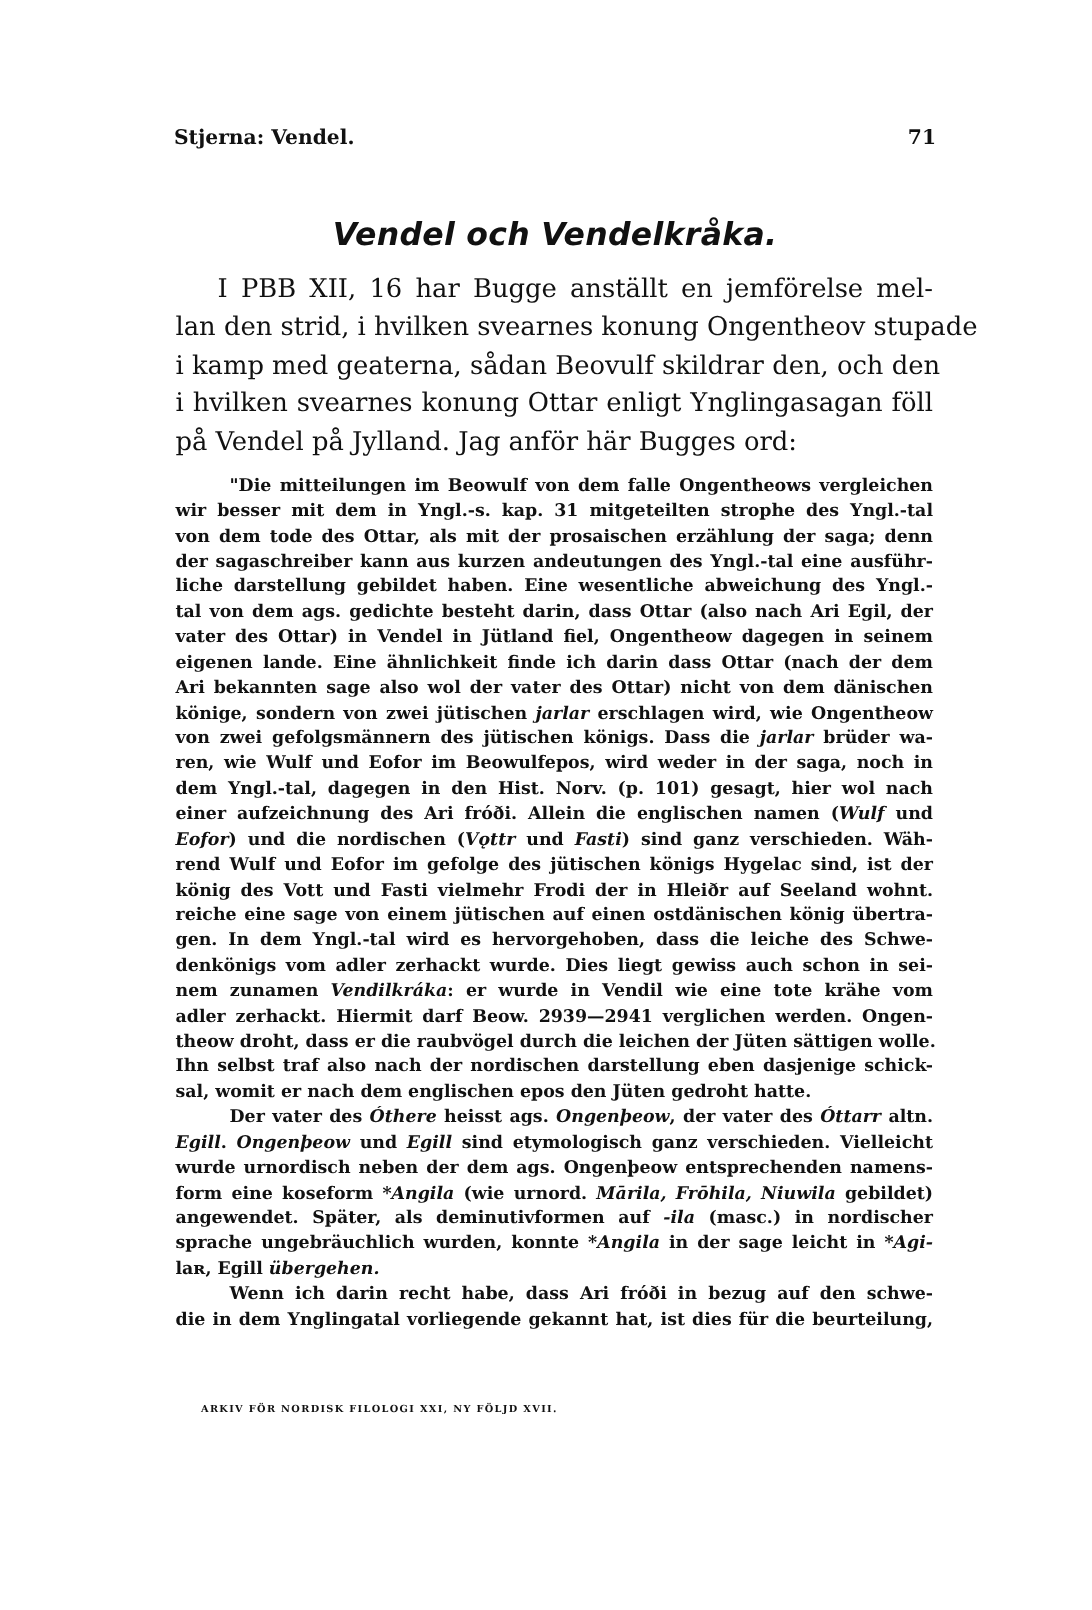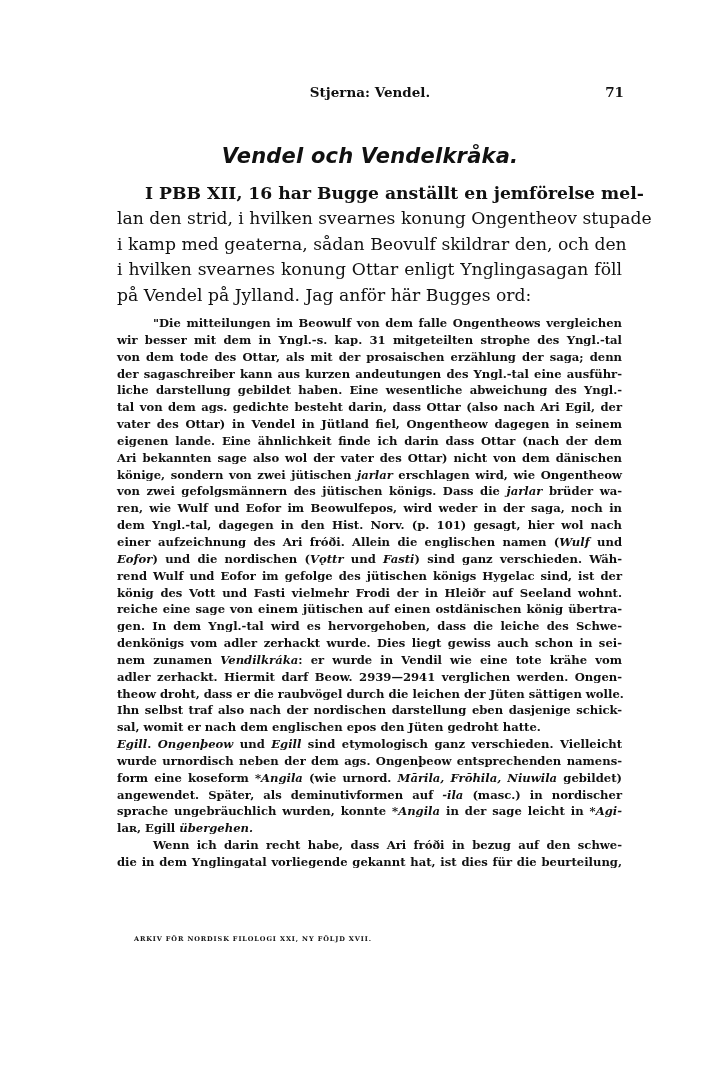--- a/index.html
+++ b/index.html
@@ -2,31 +2,31 @@
 <html><head>
 <meta charset="utf-8">
 <style>
   html, body { margin: 0; padding: 0; background: #ffffff; }
   body { width: 728px; height: 1073px; position: relative; overflow: hidden; color: #111111; }
   .page { position: absolute; left: 0; top: 0; width: 728px; height: 1073px; }
   .running-head {
     position: absolute; top: 84px; left: 116px; width: 508px; height: 20px;
     font-family: "DejaVu Serif", serif; font-size: 13.5px; font-weight: bold;
   }
-  .running-head .rh-title { position: absolute; left: 0; right: 0; text-align: center; top: 0; }
+  .running-head .rh-title { position: absolute; left: 0; right: 0; top: 0; }
   .running-head .rh-page { position: absolute; right: 0; top: 0; }
   .title {
     position: absolute; top: 144px; left: 116px; width: 508px; text-align: center;
     font-family: "DejaVu Sans", sans-serif; font-weight: bold; font-size: 21px; letter-spacing: 0.2px; font-style: italic;
   }
   .body-block { position: absolute; left: 117px; width: 505px; }
   .intro { top: 181px; font-family: "DejaVu Serif", serif; font-size: 17.2px; line-height: 25.4px; }
   .line { display: block; white-space: nowrap; text-align: justify; text-align-last: justify; height: inherit; }
   .line.last { text-align-last: left; }
-  .line.indent { padding-left: 28px; font-weight: bold; }
+  .line.indent { padding-left: 28px; }
   .quote { top: 315px; font-family: "DejaVu Serif", serif; font-weight: bold; font-size: 11.6px; line-height: 16.85px; }
   .quote .line.indent { padding-left: 36px; }
   .footer {
     position: absolute; top: 935px; left: 134px;
     font-family: "DejaVu Serif", serif; font-weight: bold; font-size: 6.5px; letter-spacing: 0.9px;
   }
   em { font-style: italic; }
 </style>
 </head>
 <body>
@@ -70,20 +70,21 @@
         <span class="line">reiche eine sage von einem jütischen auf einen ostdänischen könig übertra-</span>
         <span class="line">gen. In dem Yngl.-tal wird es hervorgehoben, dass die leiche des Schwe-</span>
         <span class="line">denkönigs vom adler zerhackt wurde. Dies liegt gewiss auch schon in sei-</span>
         <span class="line">nem zunamen <em>Vendilkráka</em>: er wurde in Vendil wie eine tote krähe vom</span>
         <span class="line">adler zerhackt. Hiermit darf Beow. 2939—2941 verglichen werden. Ongen-</span>
         <span class="line">theow droht, dass er die raubvögel durch die leichen der Jüten sättigen wolle.</span>
         <span class="line">Ihn selbst traf also nach der nordischen darstellung eben dasjenige schick-</span>
         <span class="line last">sal, womit er nach dem englischen epos den Jüten gedroht hatte.</span>
       </div>
     <div>
+        <span class="line indent">Der vater des <em>Óthere</em> heisst ags. <em>Ongenþeow</em>, der vater des <em>Óttarr</em> altn.</span>
         <span class="line"><em>Egill</em>. <em>Ongenþeow</em> und <em>Egill</em> sind etymologisch ganz verschieden. Vielleicht</span>
         <span class="line">wurde urnordisch neben der dem ags. Ongenþeow entsprechenden namens-</span>
         <span class="line">form eine koseform *<em>Angila</em> (wie urnord. <em>Mārila, Frōhila, Niuwila</em> gebildet)</span>
         <span class="line">angewendet. Später, als deminutivformen auf <em>-ila</em> (masc.) in nordischer</span>
         <span class="line">sprache ungebräuchlich wurden, konnte *<em>Angila</em> in der sage leicht in *<em>Agi-</em></span>
         <span class="line last">laʀ, Egill<em> übergehen.</em></span>
       </div>
     <div>
         <span class="line indent">Wenn ich darin recht habe, dass Ari fróði in bezug auf den schwe-</span>
         <span class="line">die in dem Ynglingatal vorliegende gekannt hat, ist dies für die beurteilung,</span>

